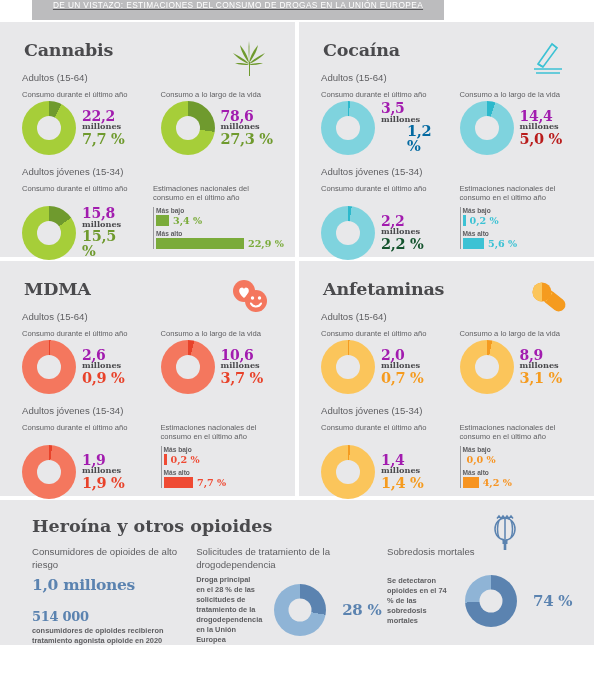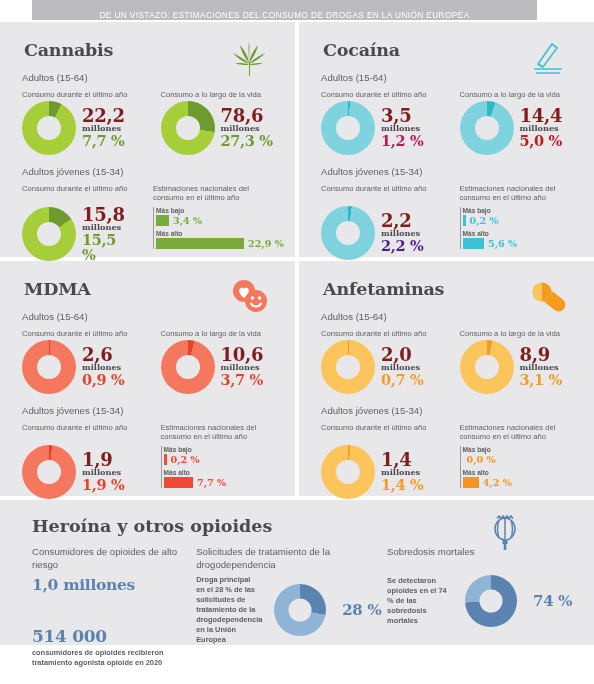--- a/index.html
+++ b/index.html
@@ -15,26 +15,27 @@
     color: #58585b;
     overflow: hidden;
     position: relative;
   }
 
   
   .header-bar {
     position: absolute;
     left: 32px;
     top: 0;
-    width: 505px;
+    width: 412px;
     height: 20px;
     background: #bcbcbe;
     display: flex;
-    align-items: flex-end;
+    align-items: flex-start;
     justify-content: center;
+    text-decoration: underline;
   }
   .header-bar .title {
     color: #ffffff;
     font-size: 8.3px;
     letter-spacing: 0.38px;
     white-space: nowrap;
     font-weight: 400;
   }
 
   
@@ -115,22 +116,22 @@
     transform: translate(-50%, -50%);
     width: 24px;
     height: 24px;
     border-radius: 50%;
     background: #e8e8ea;
   }
   .figures { line-height: 1.03; }
   .millions-num {
     font-family: "DejaVu Serif", serif;
     font-weight: bold;
-    font-size: 18px;
-    color: #7f1d1d;
+    font-size: 14px;
+    color: #a21caf;
     display: block;
     letter-spacing: -0.3px;
   }
   .millions-word {
     font-family: "DejaVu Serif", serif;
     font-weight: bold;
     font-size: 8.2px;
     color: #4a4a4d;
     display: block;
     margin-top: -1px;
@@ -208,24 +209,24 @@
     font-family: "DejaVu Serif", serif;
     font-weight: bold;
     font-size: 15.5px;
     color: #5b83b0;
     display: block;
     letter-spacing: -0.3px;
   }
   .b-big2 {
     font-family: "DejaVu Serif", serif;
     font-weight: bold;
-    font-size: 17px;
+    font-size: 13px;
     color: #5b83b0;
     display: block;
-    margin-top: 32px;
+    margin-top: 15px;
     letter-spacing: -0.3px;
   }
   .b-sub {
     font-size: 7.4px;
     color: #5e5e61;
     line-height: 1.3;
     margin-top: 2px;
     font-weight: bold;
   }
   .b-stat {
@@ -382,21 +383,21 @@
       <div class="cols">
         <div class="col">
           <div class="col-label">Consumo durante el último año</div>
           <div class="stat">
             <div class="donut" style="background: conic-gradient(rgb(44, 185, 204) 0deg, rgb(44, 185, 204) 1.2%, rgb(127, 211, 222) 1.2%, rgb(127, 211, 222) 100%);">
                 <div class="hole"></div>
               </div>
             <div class="figures">
               <span class="millions-num">3,5</span>
               <span class="millions-word">millones</span>
-              <span class="pct-num" style="color: #be185d;">1,2 %</span>
+              <span class="pct-num" style="color: #0369a1; margin-left: 26px;">1,2 %</span>
             </div>
           </div>
         </div>
         <div class="col">
           <div class="col-label">Consumo a lo largo de la vida</div>
           <div class="stat">
             <div class="donut" style="background: conic-gradient(rgb(44, 185, 204) 0deg, rgb(44, 185, 204) 5%, rgb(127, 211, 222) 5%, rgb(127, 211, 222) 100%);">
                 <div class="hole"></div>
               </div>
             <div class="figures">
@@ -412,21 +413,21 @@
       <div class="cols">
         <div class="col">
           <div class="col-label two-line">Consumo durante el último año</div>
           <div class="stat">
             <div class="donut" style="background: conic-gradient(rgb(44, 185, 204) 0deg, rgb(44, 185, 204) 2.2%, rgb(127, 211, 222) 2.2%, rgb(127, 211, 222) 100%);">
                 <div class="hole"></div>
               </div>
             <div class="figures">
               <span class="millions-num">2,2</span>
               <span class="millions-word">millones</span>
-              <span class="pct-num" style="color: #4c1d95; text-align: right;">2,2 %</span>
+              <span class="pct-num" style="color: #14532d; text-align: right;">2,2 %</span>
             </div>
           </div>
         </div>
         <div class="col">
           <div class="col-label two-line">Estimaciones nacionales del consumo en el último año</div>
           <div class="bars">
             <div class="bar-label">Más bajo</div>
             <div class="bar-row">
               <div class="bar-fill" style="width: 3px; background: rgb(60, 194, 212);"></div>
               <span class="bar-val" style="color: rgb(60, 194, 212);">0,2 %</span>

